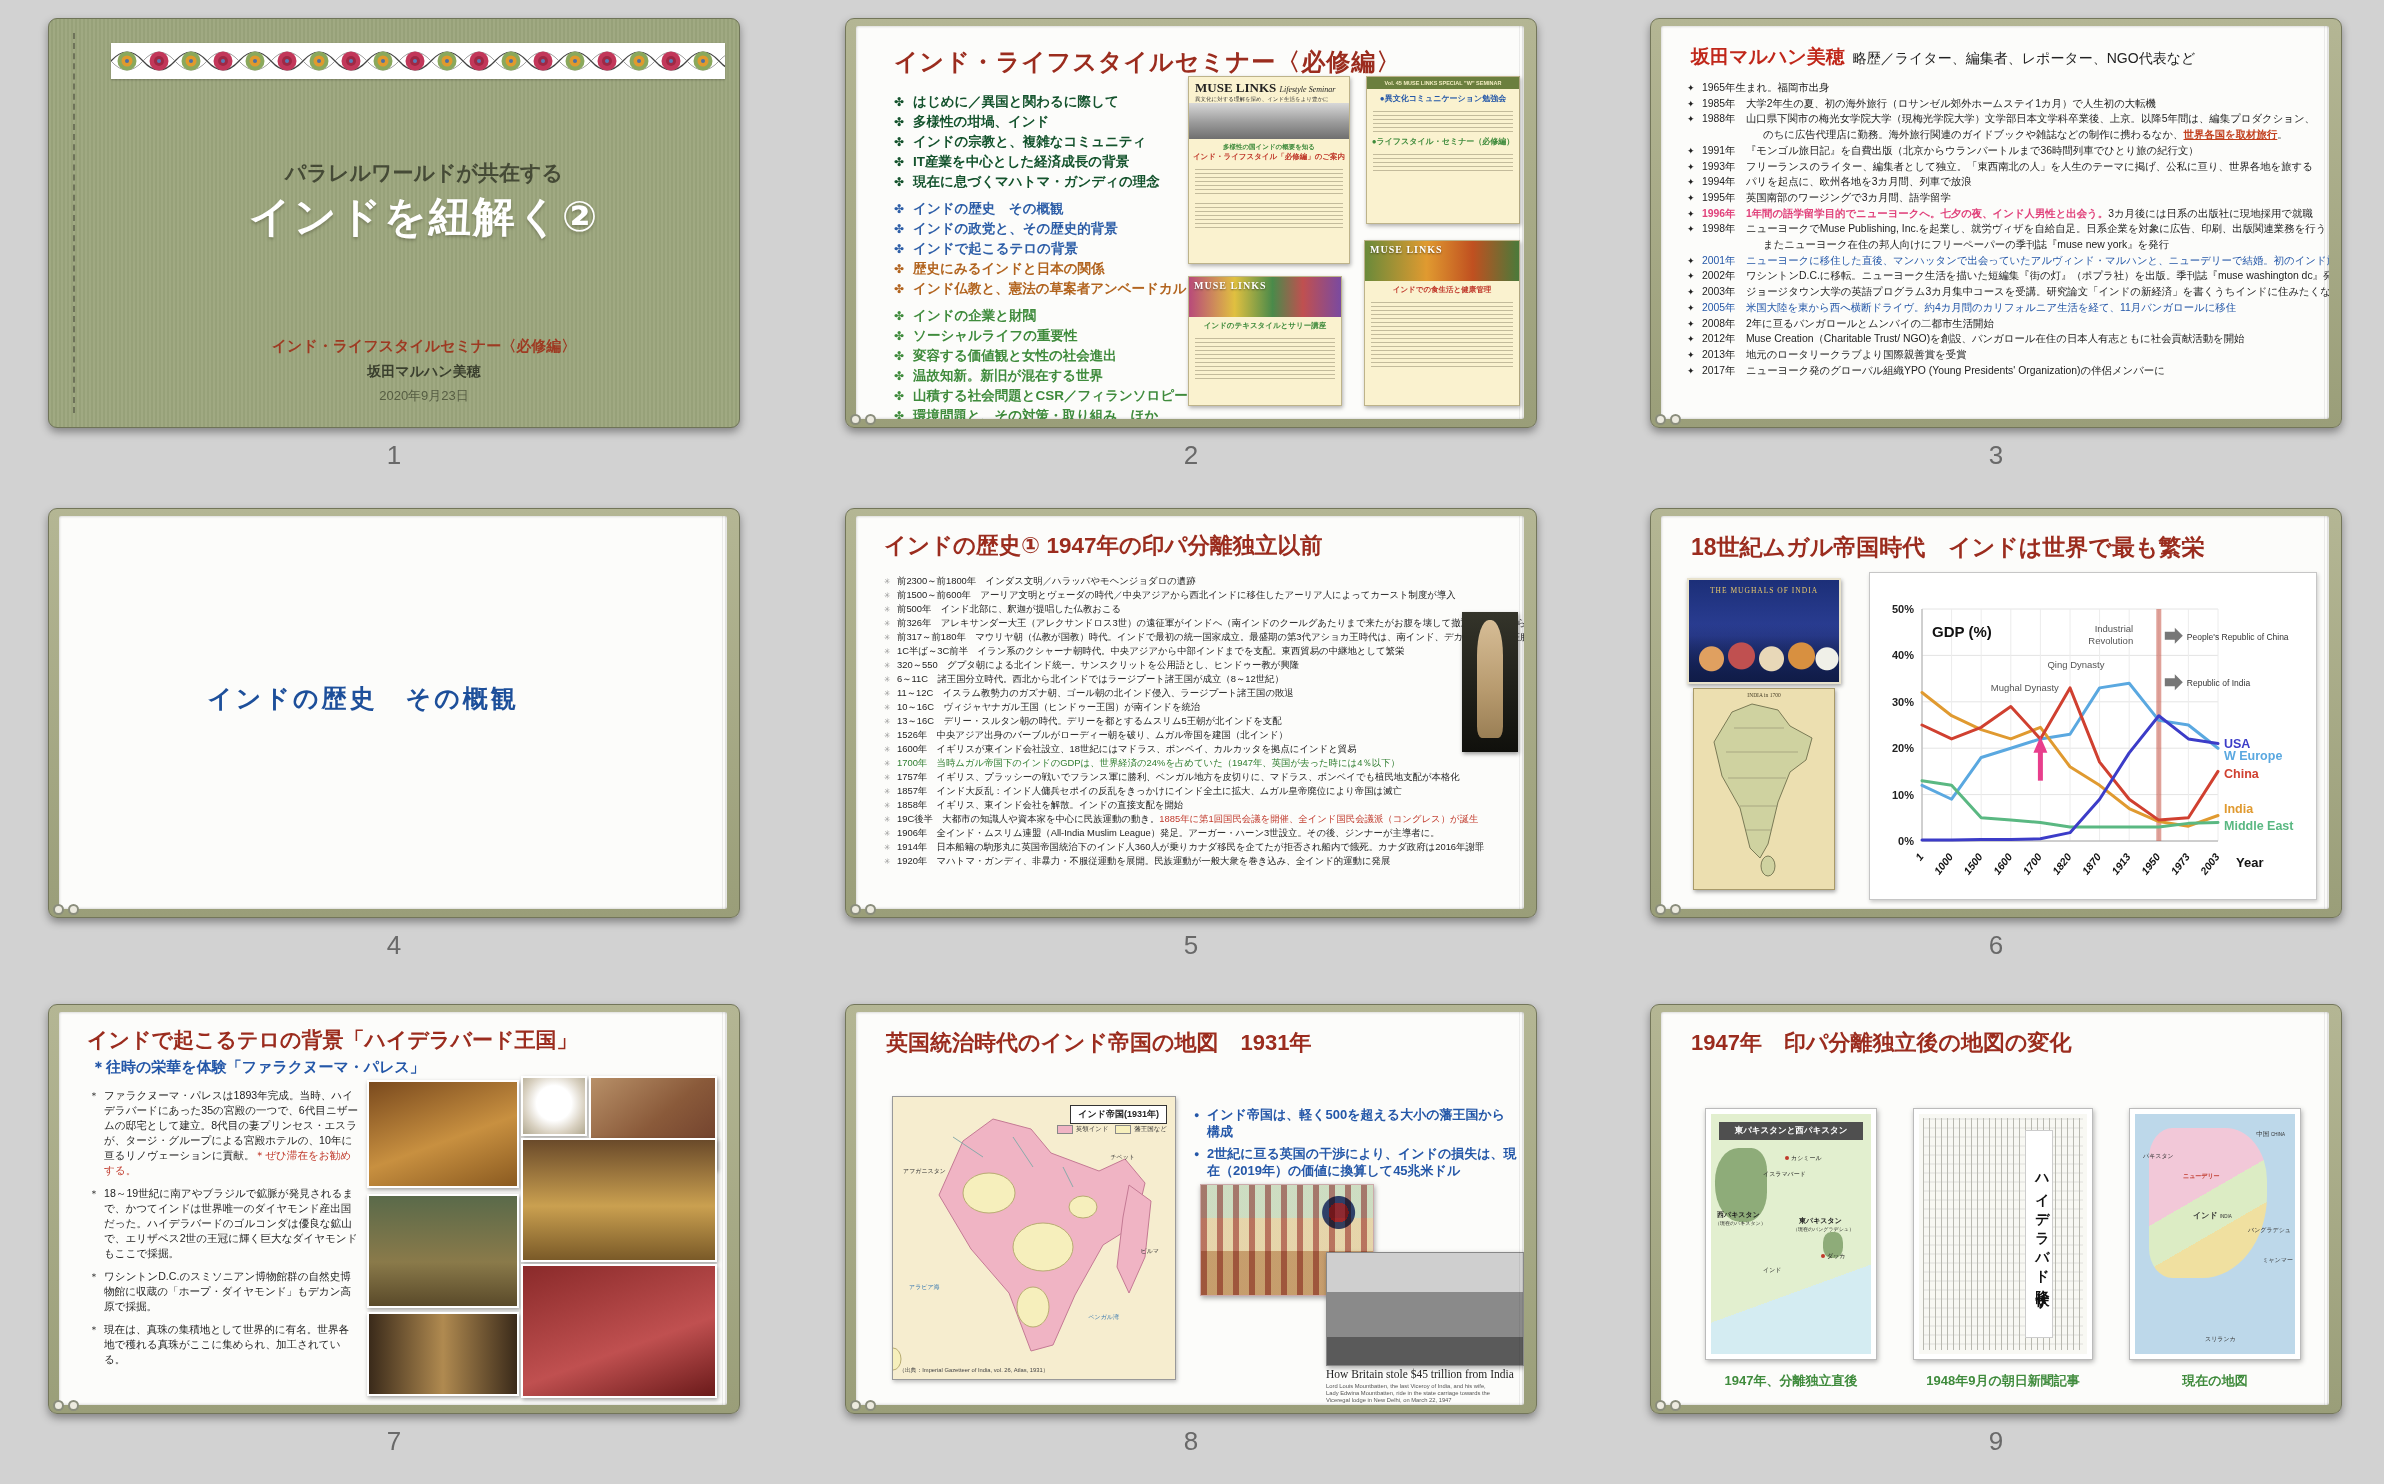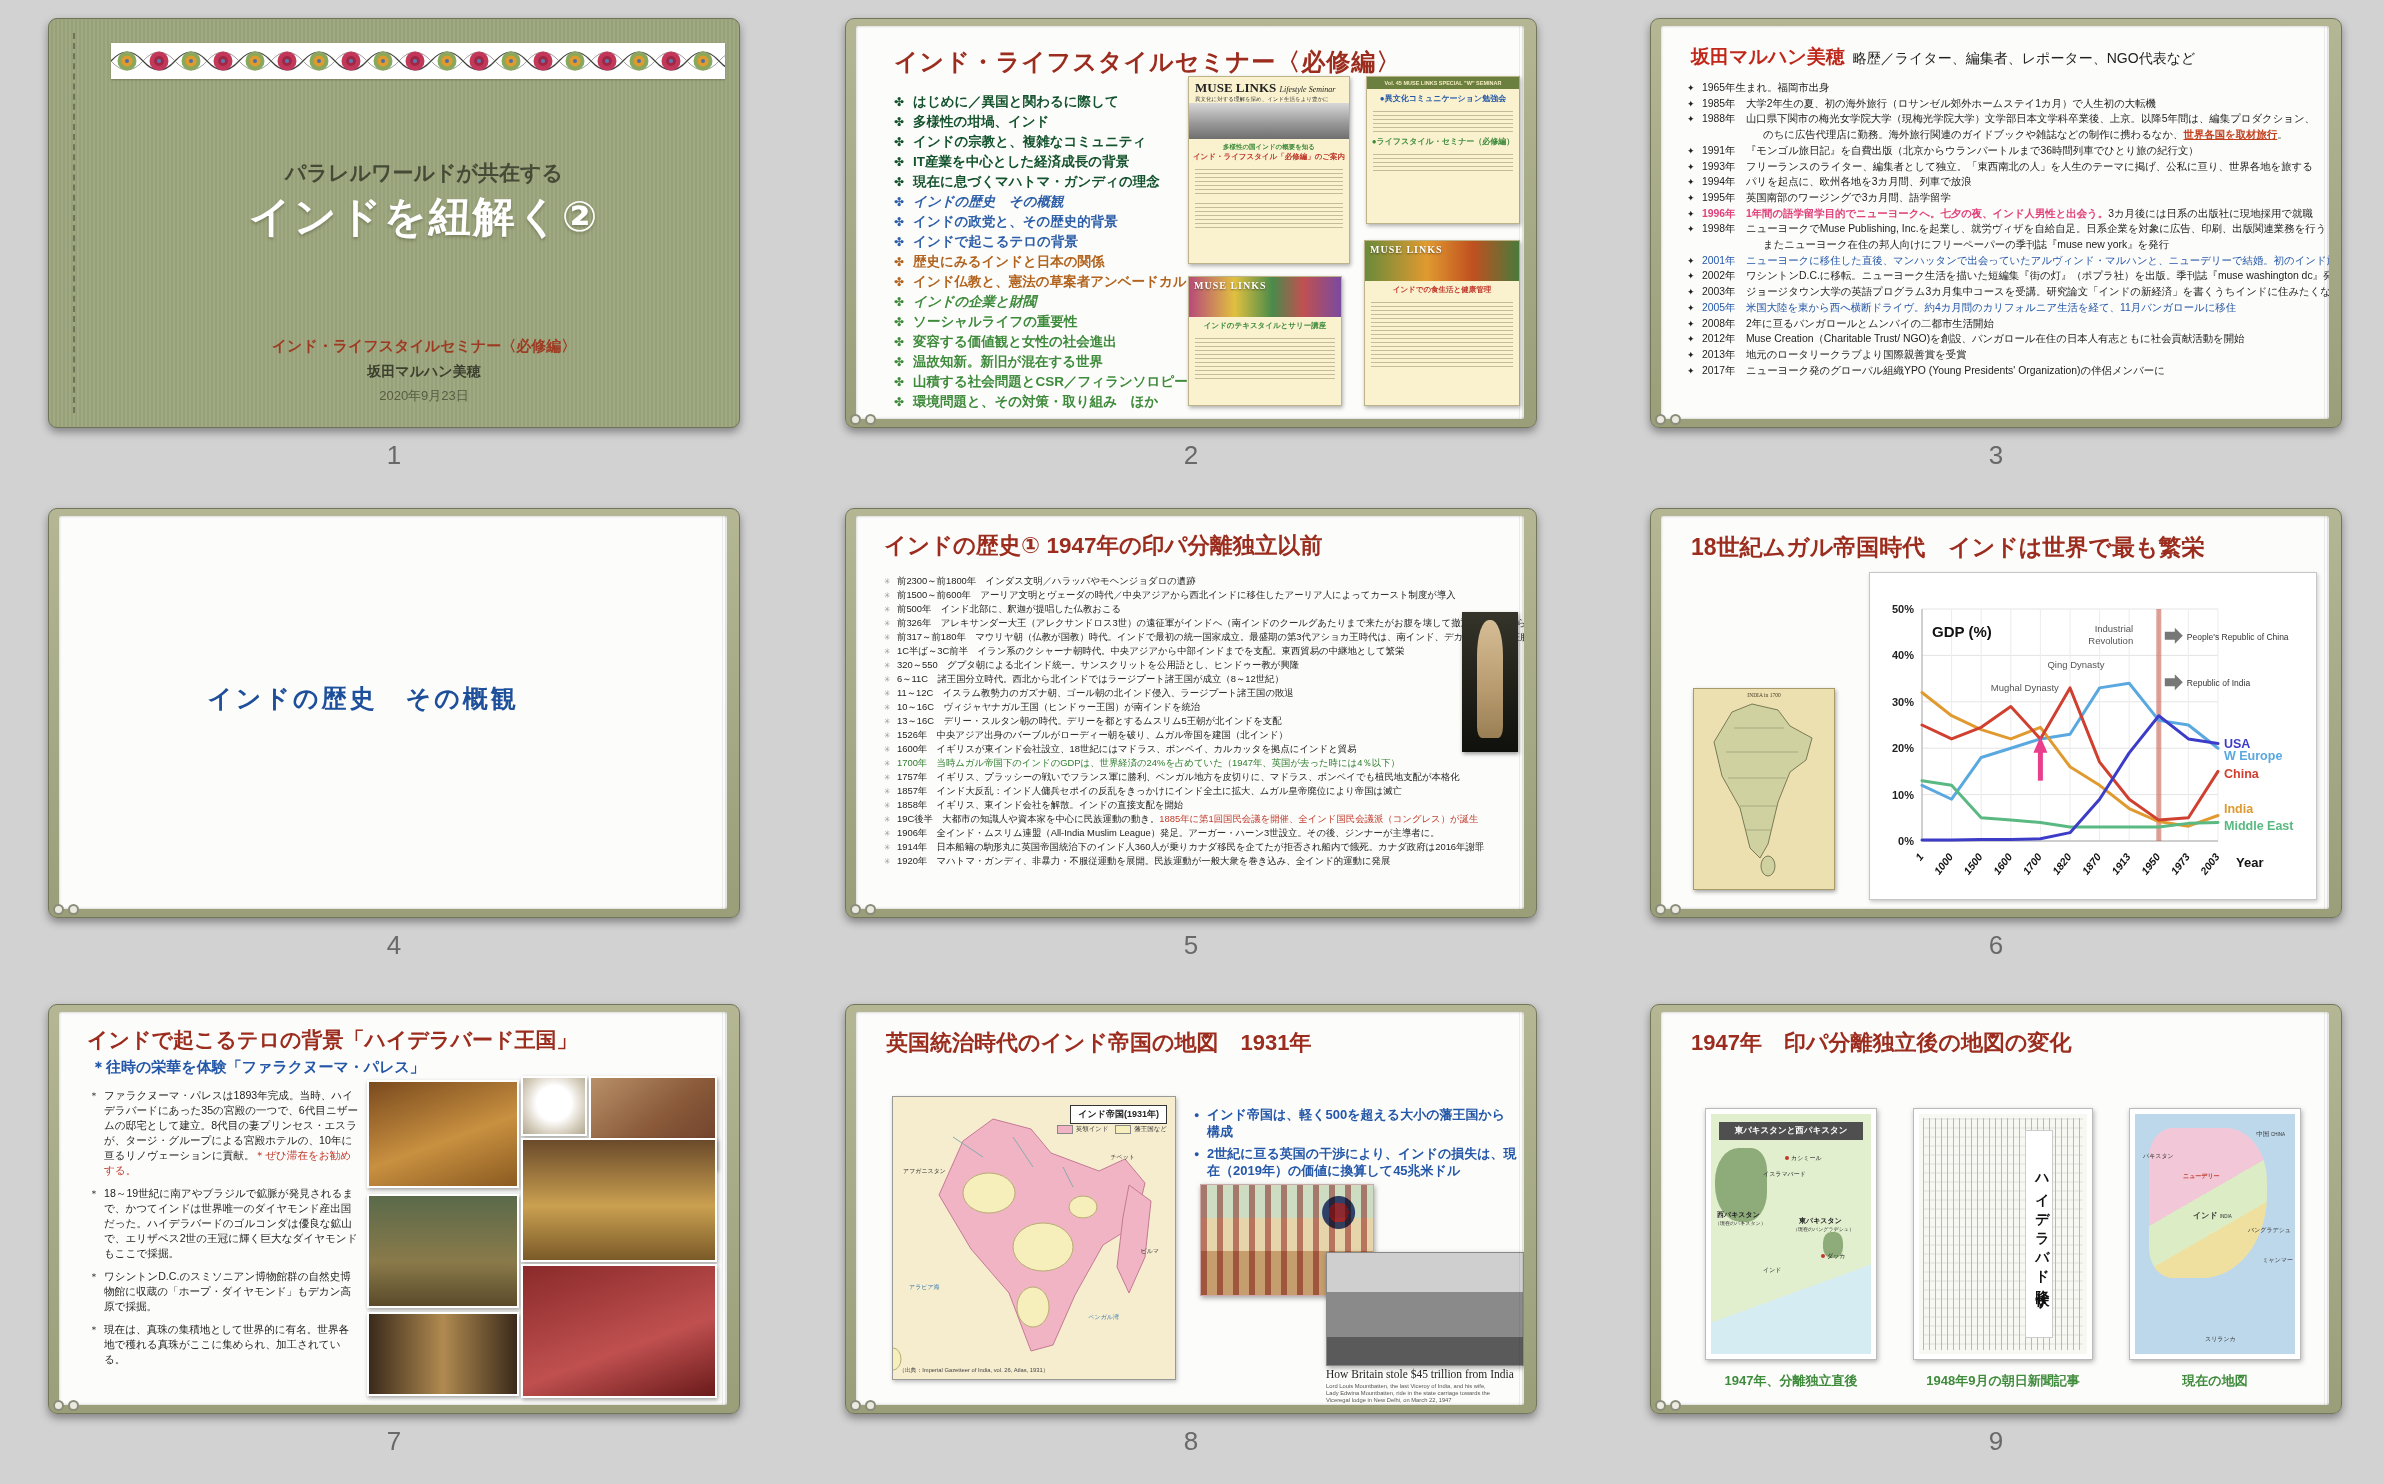--- a/index.html
+++ b/index.html
@@ -30,21 +30,21 @@
   .cv-sub{top:318px;font-size:15px;font-weight:700;color:#9e3a22;}
   .cv-author{top:344px;font-size:14px;font-weight:700;color:#3a3f2e;}
   .cv-date{top:368px;font-size:13px;color:#555c42;}
 
   
   .s2 .stitle{left:38px;top:20px;font-size:24px;letter-spacing:1px;}
   .s2list{position:absolute;left:38px;top:66px;width:290px;}
   .s2item{font-size:13.5px;font-weight:700;line-height:19px;color:#14532d;white-space:nowrap;}
   .s2item .mk{margin-right:9px;font-size:12px;}
   .s2item.c2{color:#2e5fa8;} .s2item.c3{color:#b2641f;} .s2item.c4{color:#3f8b3c;}
-  .s2item.gap{font-style:italic;}
+  .s2item.gap{margin-top:7px;}
   .card{position:absolute;background:#faf2cf;border:1px solid #bdb38a;box-shadow:1px 2px 4px rgba(0,0,0,.3);overflow:hidden;}
   .card .flines{margin:4px 6px;height:30px;background:repeating-linear-gradient(180deg,transparent 0 3px,#c3bb9b 3px 4px);}
   .mast{font-family:"Liberation Serif","DejaVu Serif",serif;font-weight:700;}
   .c1mast{padding:3px 6px 0;font-size:13px;color:#222;}
   .c1mast .it{font-family:"Liberation Serif",serif;font-style:italic;font-weight:400;font-size:8px;}
   .c1tag{padding:0 6px;font-size:5.5px;color:#333;}
   .c1photo{height:36px;background:linear-gradient(180deg,#d8d8d8,#9a9a9a 55%,#6f6f6f);}
   .cline-red{text-align:center;font-size:7.5px;font-weight:700;color:#c0392b;}
   .cline-green{text-align:center;font-size:6.5px;font-weight:700;color:#3f8b3c;margin-top:3px;}
   .c2head{background:#6b7f3e;color:#f3edc2;font-size:5.5px;font-weight:700;padding:3px 5px;text-align:center;}
@@ -300,20 +300,24 @@
   <div class="rings">
       <div class="ring"></div>
       <div class="ring"></div>
     </div>
 </div>
 
 <div class="slide s6" style="left:1650px;top:508px">
   <div class="bookframe"></div>
   <div class="page">
     <div class="stitle">18世紀ムガル帝国時代　インドは世界で最も繁栄</div>
+    <div class="mughalcard">
+      <div class="mtitle">THE MUGHALS OF INDIA</div>
+      <div class="mughalfigs"></div>
+    </div>
     <div class="map1700">
       <div class="mtitle">INDIA in 1700</div>
       <svg width="140" height="180">
         <path d="M38,14 L58,6 L84,12 L96,28 L118,40 L112,62 L96,74 L84,104 L74,146 L66,160 L56,150 L46,110 L28,78 L20,44 Z" fill="#cfd2a0" stroke="#7a7a56" stroke-width="1"></path>
         <ellipse cx="74" cy="168" rx="7" ry="10" fill="#cfd2a0" stroke="#7a7a56"></ellipse>
         <path d="M40,30 L90,30 M32,54 L104,54 M34,80 L92,80 M46,108 L84,108 M52,132 L78,132" stroke="#9a9a76" stroke-width="0.7" fill="none"></path>
       </svg>
     </div>
     <div class="chartbox">
       <svg id="gdp-svg" width="440" height="320">

